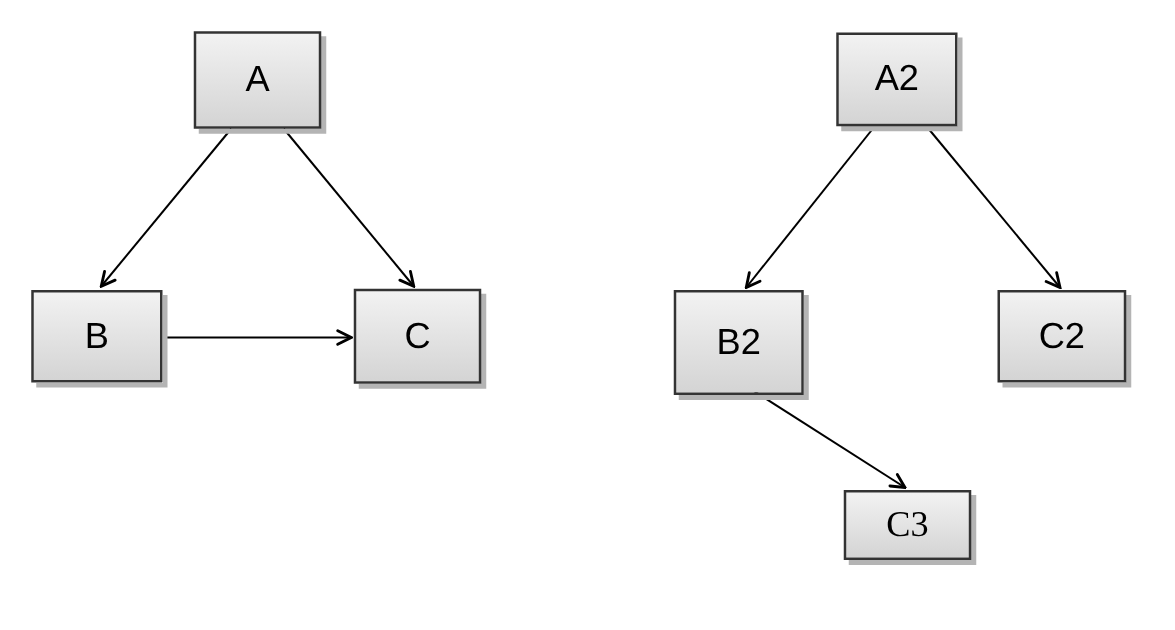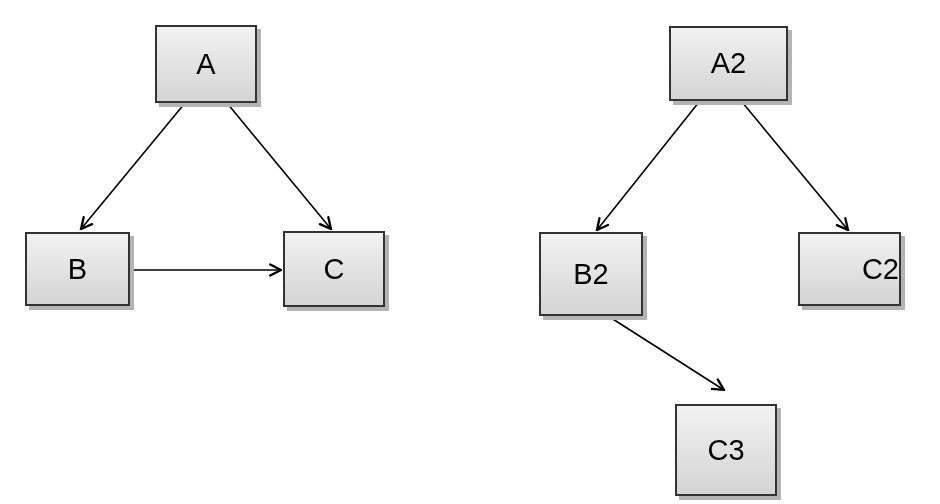--- a/index.html
+++ b/index.html
@@ -52,25 +52,25 @@
     </svg>
 <div class="node" style="left: 155px; top: 25px; width: 102px; height: 78px; background: linear-gradient(rgb(242, 242, 242), rgb(212, 212, 212)); border: 2px solid rgb(51, 51, 51); box-shadow: rgb(180, 180, 180) 4px 4px 0px; color: rgb(0, 0, 0);">
       <span>A</span>
     </div>
     <div class="node" style="left: 25px; top: 232px; width: 105px; height: 74px; background: linear-gradient(rgb(242, 242, 242), rgb(212, 212, 212)); border: 2px solid rgb(51, 51, 51); box-shadow: rgb(180, 180, 180) 4px 4px 0px; color: rgb(0, 0, 0);">
       <span>B</span>
     </div>
     <div class="node" style="left: 283px; top: 231px; width: 102px; height: 76px; background: linear-gradient(rgb(242, 242, 242), rgb(212, 212, 212)); border: 2px solid rgb(51, 51, 51); box-shadow: rgb(180, 180, 180) 4px 4px 0px; color: rgb(0, 0, 0);">
       <span>C</span>
     </div>
-    <div class="node" style="left: 669px; top: 26px; width: 119px; height: 75px; background: linear-gradient(rgb(242, 242, 242), rgb(212, 212, 212)); border: 2px solid rgb(51, 51, 51); box-shadow: rgb(180, 180, 180) 4px 4px 0px; color: rgb(0, 0, 0);">
+    <div class="node" style="left: 669px; top: 26px; width: 97px; height: 75px; background: linear-gradient(rgb(242, 242, 242), rgb(212, 212, 212)); border: 2px solid rgb(51, 51, 51); box-shadow: rgb(180, 180, 180) 4px 4px 0px; color: rgb(0, 0, 0);">
       <span>A2</span>
     </div>
     <div class="node" style="left: 539px; top: 232px; width: 104px; height: 84px; background: linear-gradient(rgb(242, 242, 242), rgb(212, 212, 212)); border: 2px solid rgb(51, 51, 51); box-shadow: rgb(180, 180, 180) 4px 4px 0px; color: rgb(0, 0, 0);">
       <span>B2</span>
     </div>
-    <div class="node" style="left: 798px; top: 232px; width: 103px; height: 74px; background: linear-gradient(rgb(242, 242, 242), rgb(212, 212, 212)); border: 2px solid rgb(51, 51, 51); box-shadow: rgb(180, 180, 180) 4px 4px 0px; color: rgb(0, 0, 0); justify-content: flex-end;">
+    <div class="node" style="left: 798px; top: 232px; width: 103px; height: 74px; background: linear-gradient(rgb(242, 242, 242), rgb(212, 212, 212)); border: 2px solid rgb(51, 51, 51); box-shadow: rgb(180, 180, 180) 4px 4px 0px; color: rgb(0, 0, 0);">
       <span>C2</span>
     </div>
-    <div class="node" style="left: 675px; top: 404px; width: 102px; height: 92px; background: linear-gradient(rgb(242, 242, 242), rgb(212, 212, 212)); border: 2px solid rgb(51, 51, 51); box-shadow: rgb(180, 180, 180) 4px 4px 0px; color: rgb(0, 0, 0);">
+    <div class="node" style="left: 675px; top: 392px; width: 102px; height: 56px; background: linear-gradient(rgb(242, 242, 242), rgb(212, 212, 212)); border: 2px solid rgb(51, 51, 51); box-shadow: rgb(180, 180, 180) 4px 4px 0px; color: rgb(0, 0, 0); font-family: Liberation Serif, serif;">
       <span>C3</span>
     </div>
   </div>
 
 </body></html>

